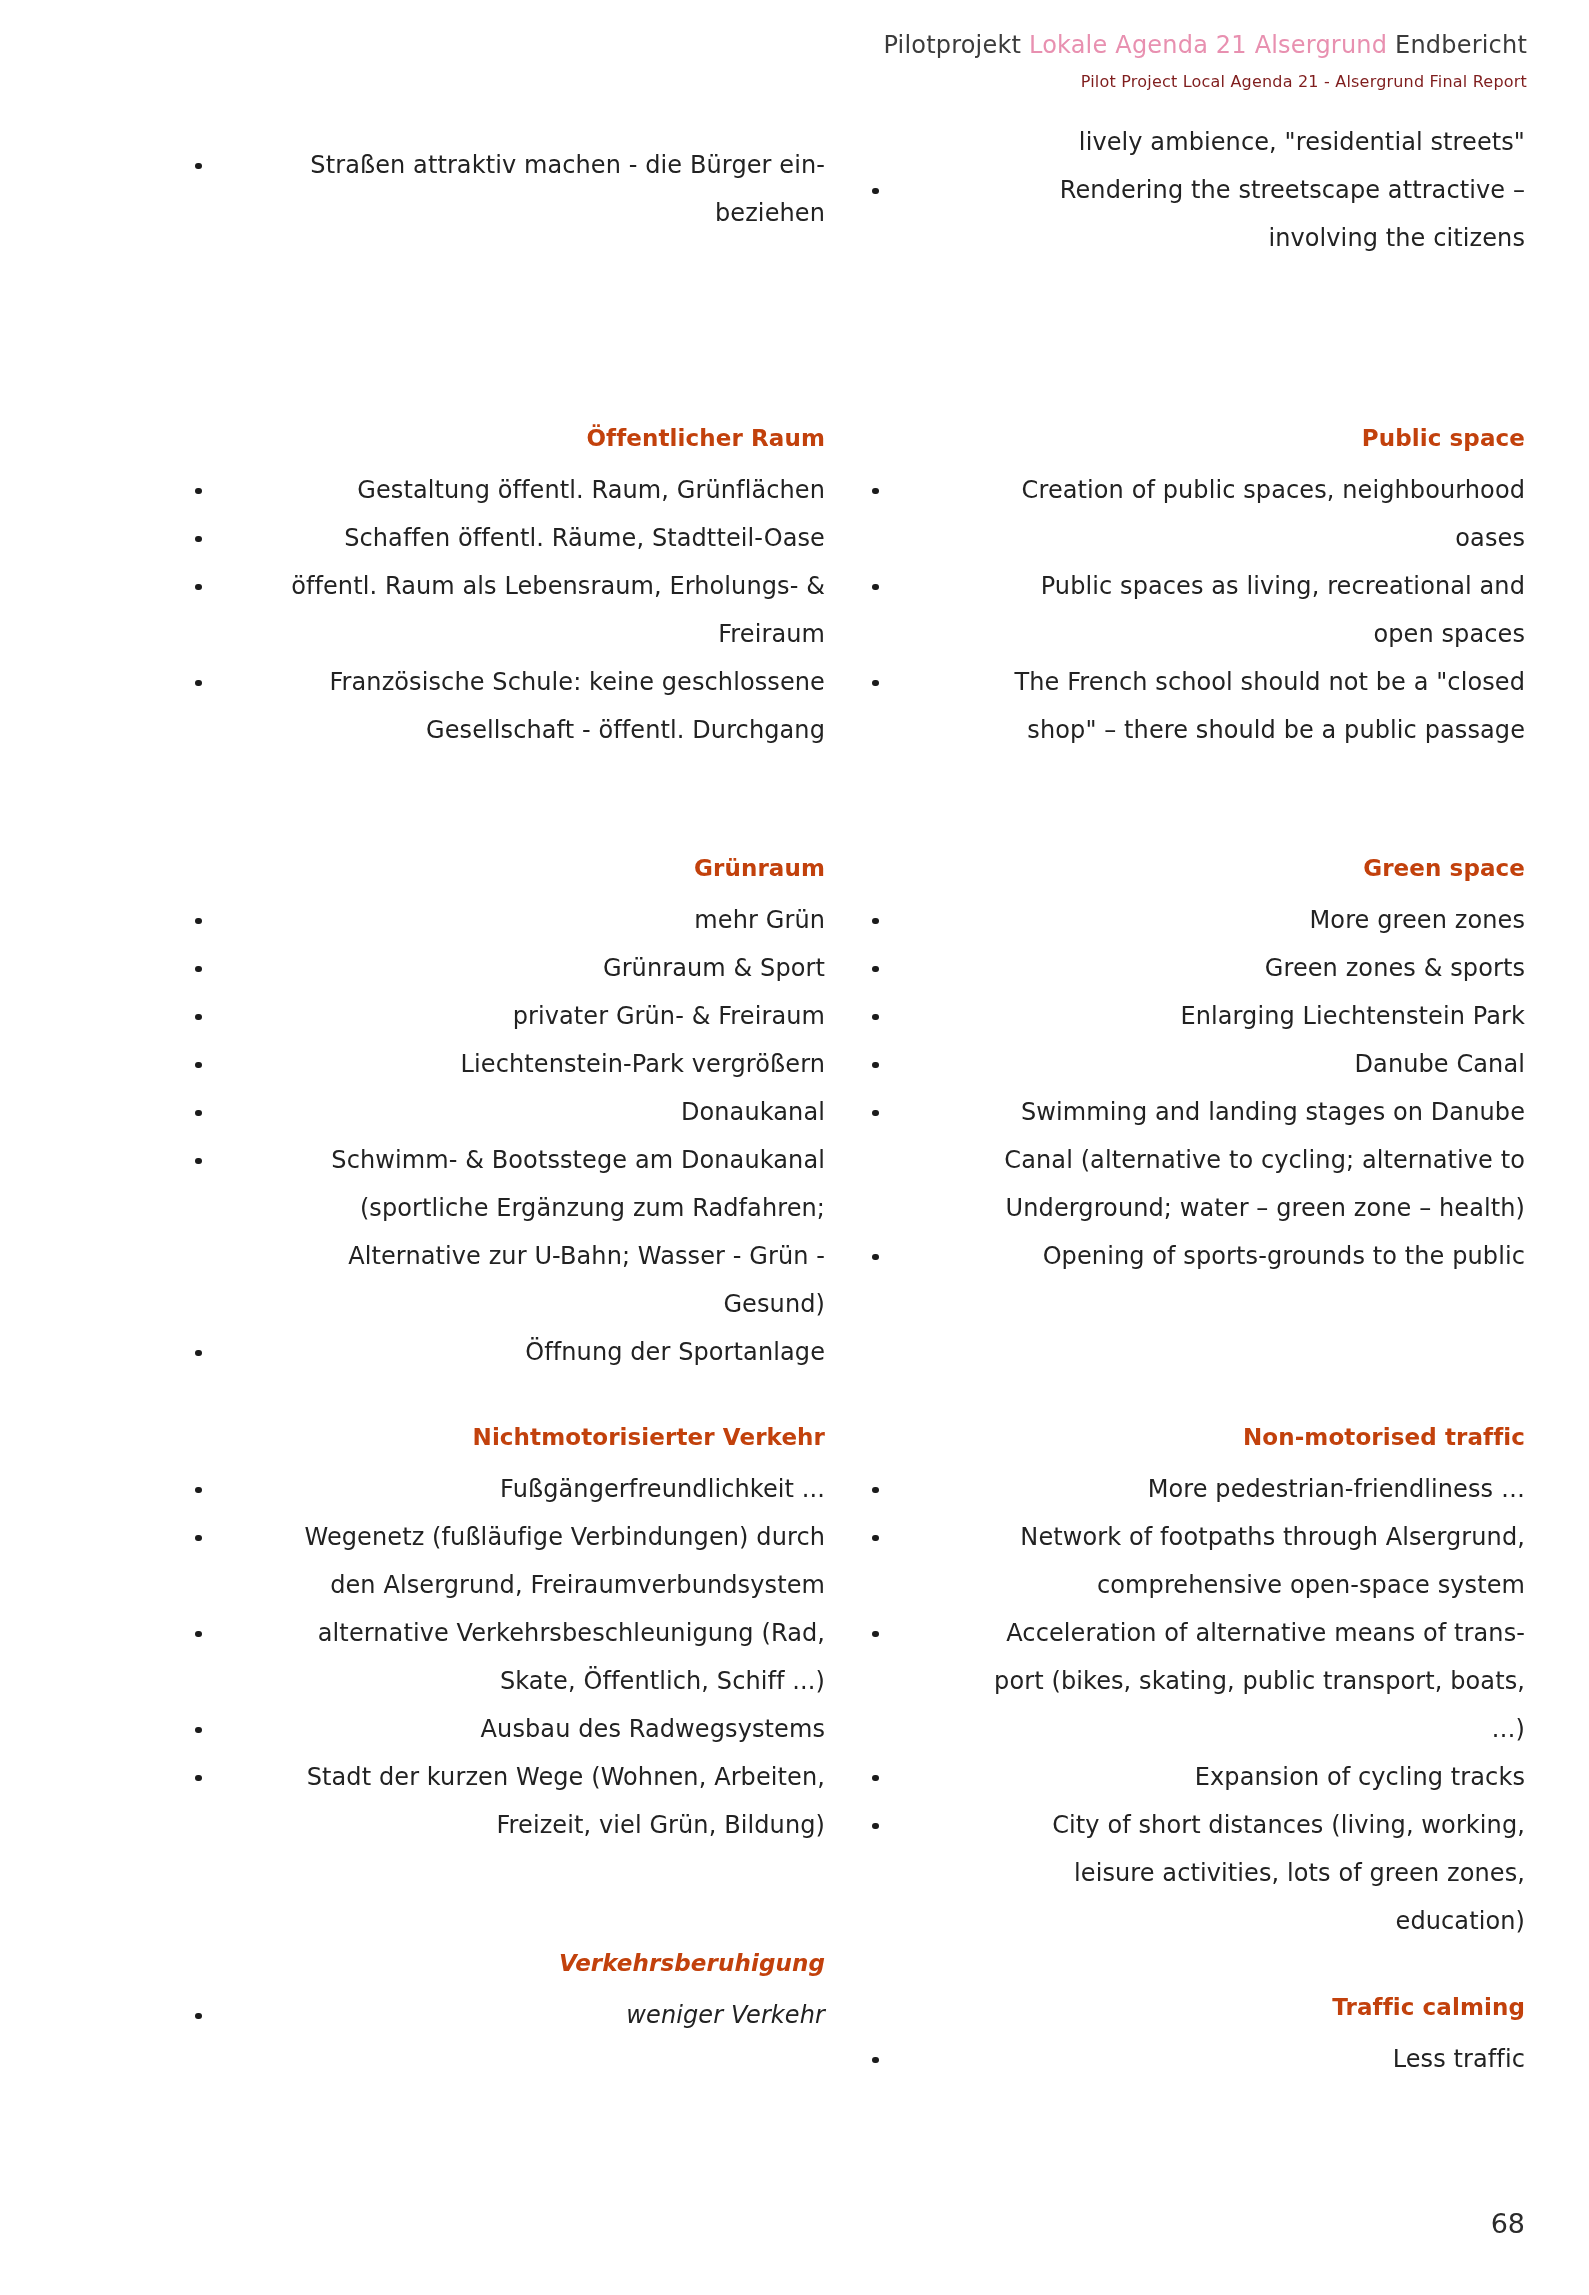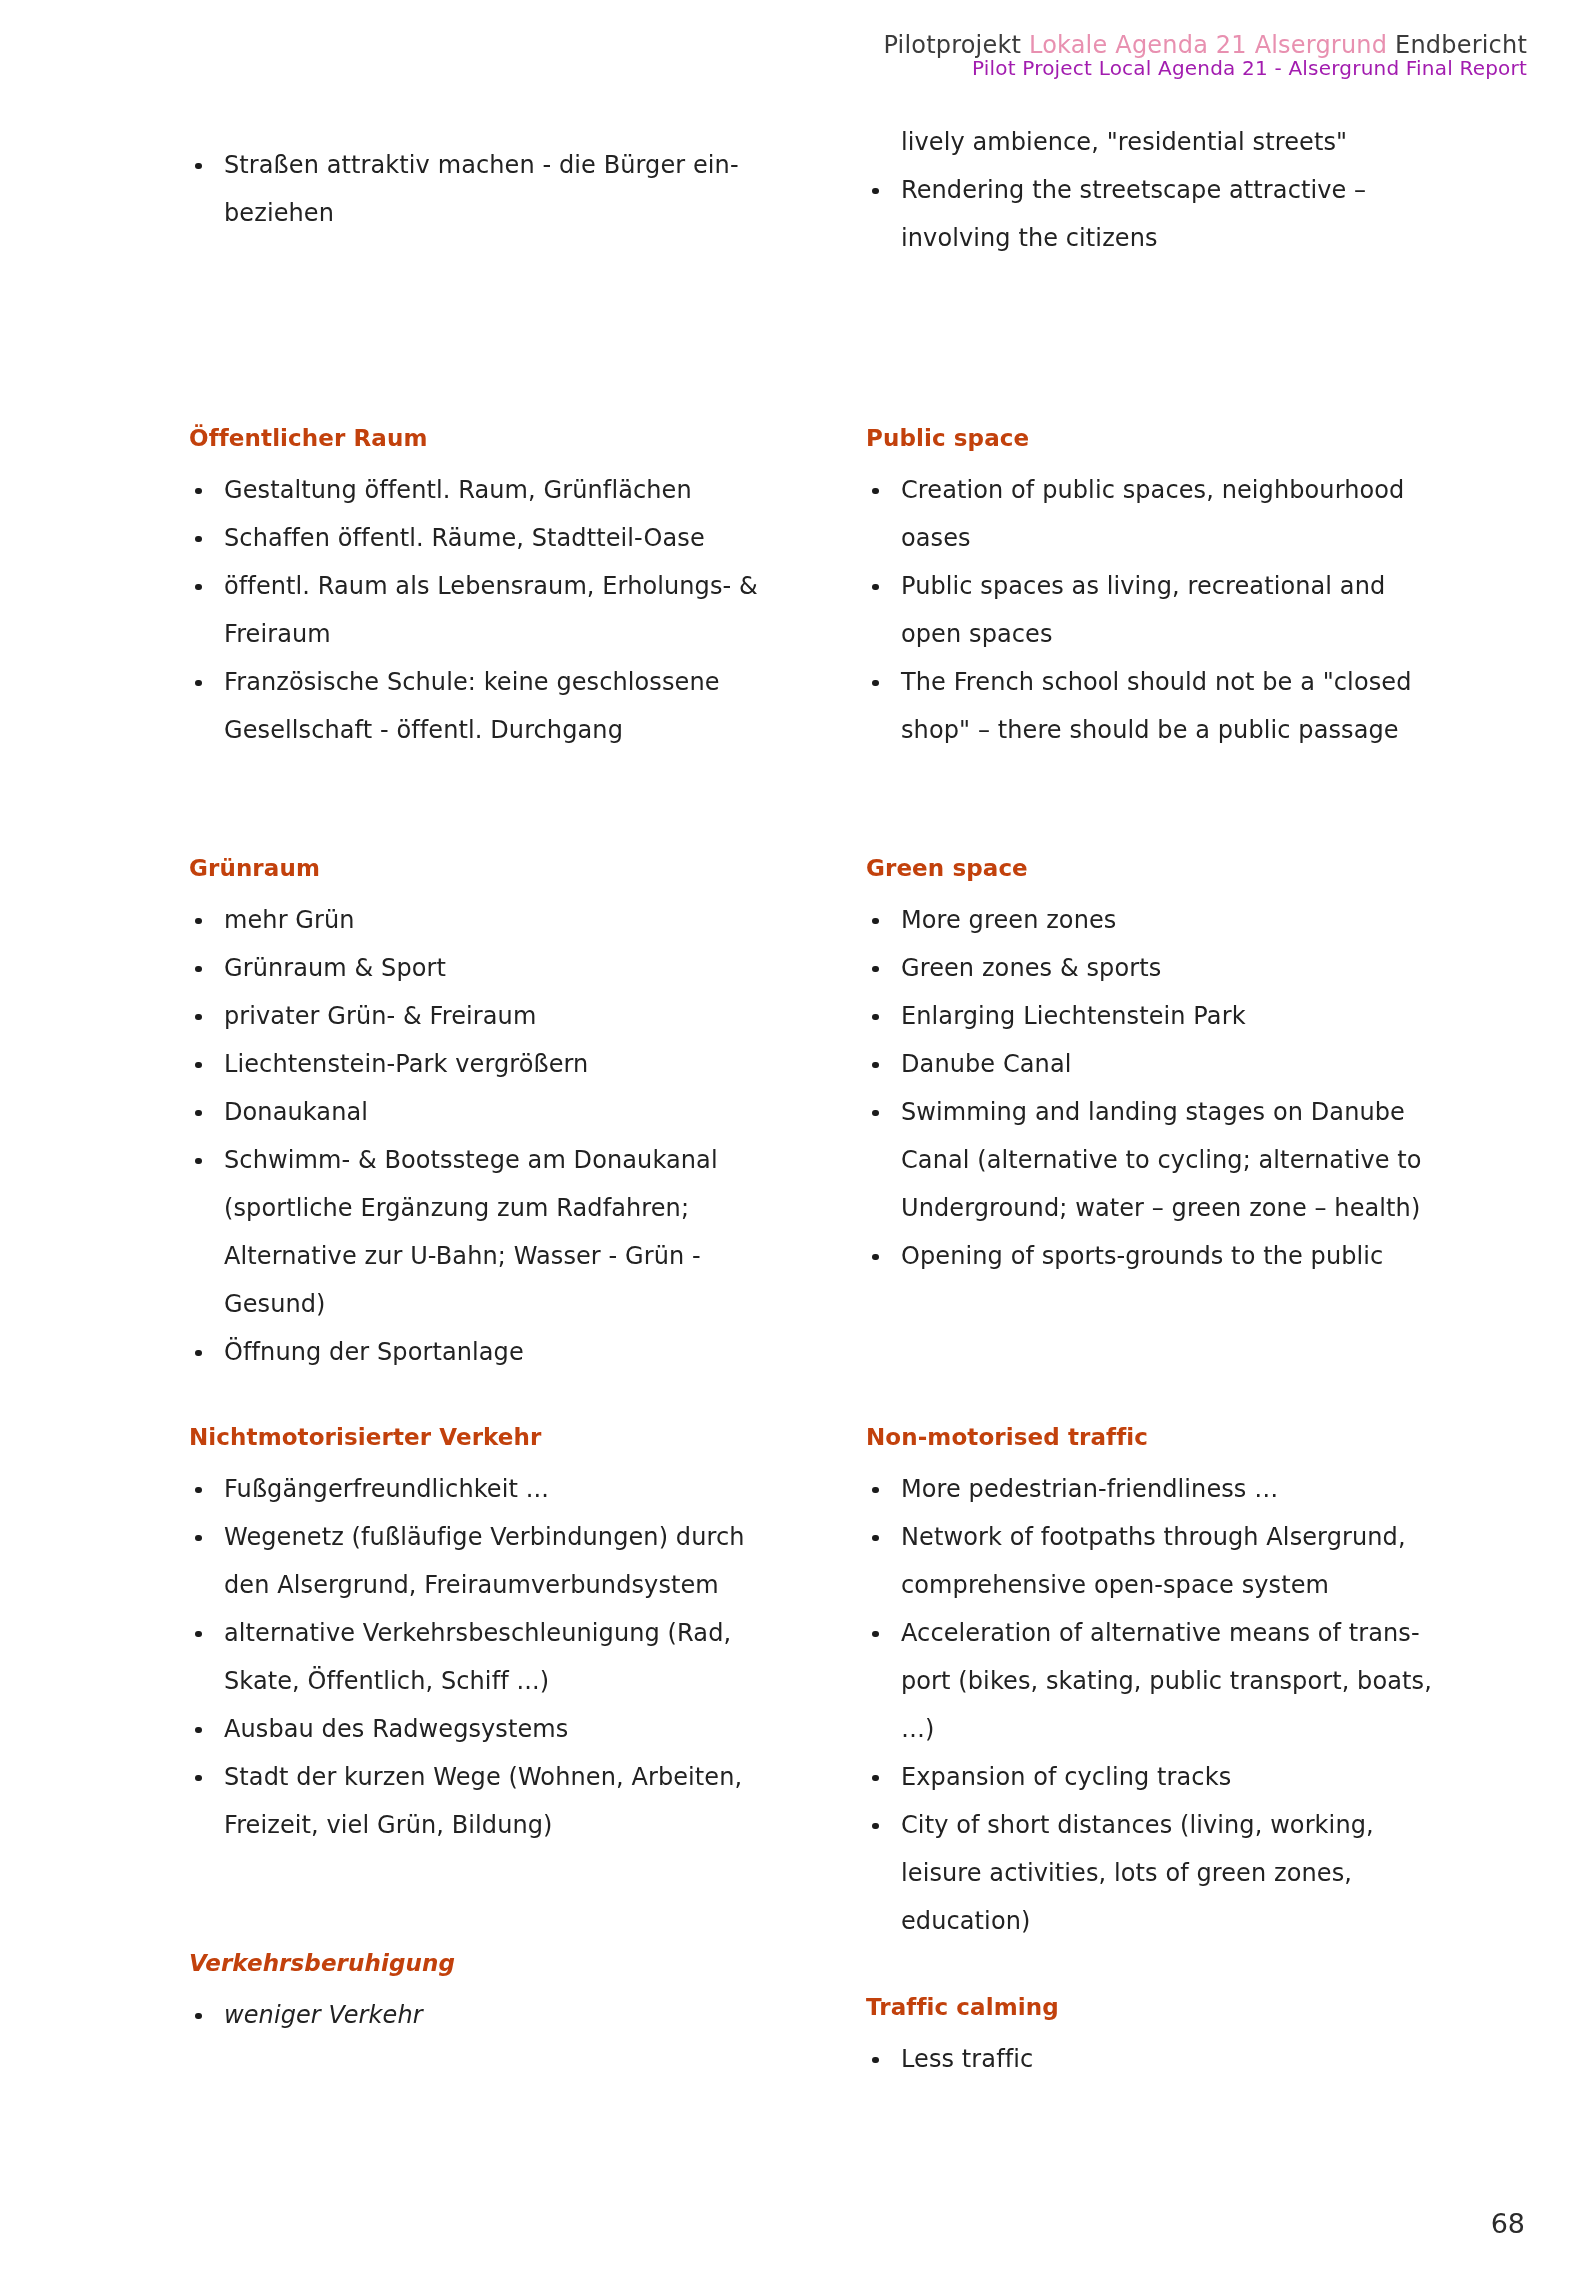--- a/index.html
+++ b/index.html
@@ -30,34 +30,35 @@
   .doc-header .line1 {
     font-size: 24px;
     color: #3b3b3b;
     white-space: nowrap;
     letter-spacing: 0.2px;
   }
   .doc-header .line1 .accent {
     color: #e890b0;
   }
   .doc-header .line2 {
-    margin-top: 1px;
-    font-size: 20px;
-    color: #a21caf;
+    margin-top: 17px;
+    font-size: 16px;
+    color: #7f1d1d;
     white-space: nowrap;
     letter-spacing: 0.2px;
   }
 
   
   .body-area {
     position: absolute;
     left: 0;
     top: 0;
     width: 1489px;
     height: 2295px;
+    text-align: right;
   }
   .col {
     position: absolute;
     top: 0;
   }
   .col-de { left: 189px;  width: 636px; }
   .col-en { left: 866px; width: 659px; }
 
   .block { position: absolute; width: 100%; }
 

